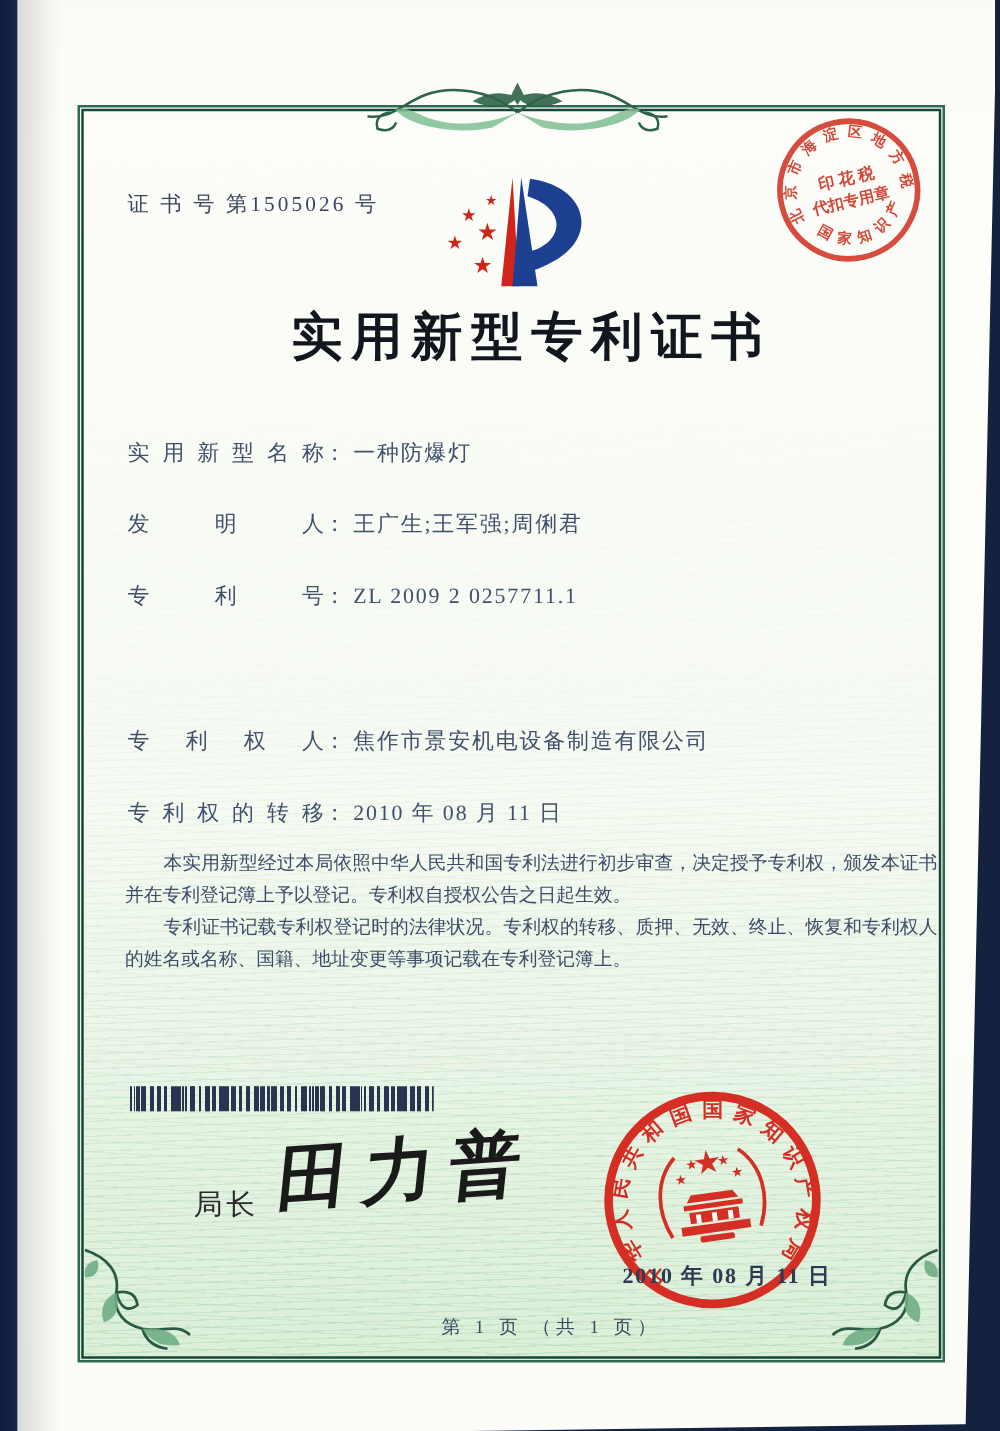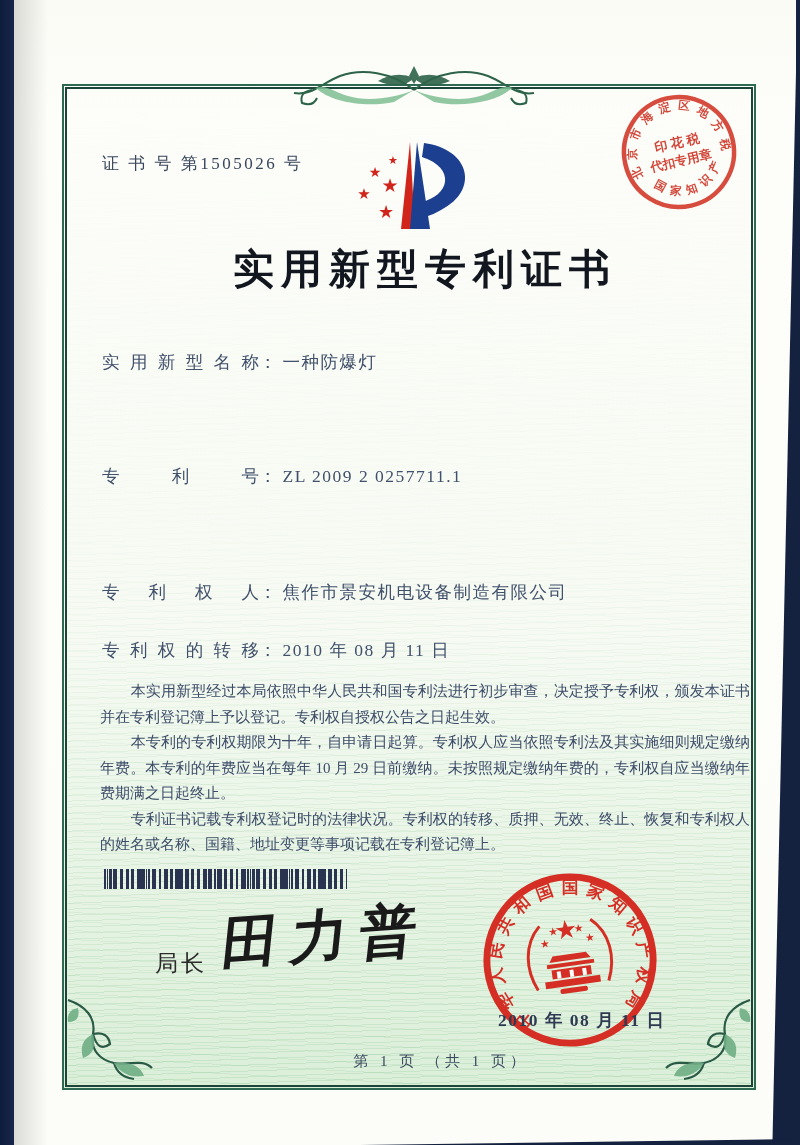--- a/index.html
+++ b/index.html
@@ -146,33 +146,35 @@
       <polygon points="73,12 66,99 86,99"></polygon>
       <path d="M80,13 C126,19 136,60 97,80 C92,83 87,85 81,87 L77,72 C106,66 112,38 78,27 Z"></path>
     </g>
   </svg>
 
   <div class="title">实用新型专利证书</div>
 
   <div class="field f1">
     <span class="f-label">实用新型名称</span><span class="f-colon">：</span><span class="f-value">一种防爆灯</span>
   </div>
+  <div class="field f2">
+    <span class="f-label">发明人</span><span class="f-colon">：</span><span class="f-value">王广生;王军强;周俐君</span>
+  </div>
   <div class="field f3">
     <span class="f-label">专利号</span><span class="f-colon">：</span><span class="f-value">ZL 2009 2 0257711.1</span>
   </div>
   <div class="field f5">
     <span class="f-label">专利权人</span><span class="f-colon">：</span><span class="f-value">焦作市景安机电设备制造有限公司</span>
   </div>
   <div class="field f6">
     <span class="f-label">专利权的转移</span><span class="f-colon">：</span><span class="f-value">2010 年 08 月 11 日</span>
   </div>
 
   <div class="body-text">
     <p>本实用新型经过本局依照中华人民共和国专利法进行初步审查，决定授予专利权，颁发本证书并在专利登记簿上予以登记。专利权自授权公告之日起生效。</p>
-    <p>本专利的专利权期限为十年，自申请日起算。专利权人应当依照专利法及其实施细则规定缴纳年费。本专利的年费应当在每年 10 月 29 日前缴纳。未按照规定缴纳年费的，专利权自应当缴纳年费期满之日起终止。</p>
     <p>专利证书记载专利权登记时的法律状况。专利权的转移、质押、无效、终止、恢复和专利权人的姓名或名称、国籍、地址变更等事项记载在专利登记簿上。</p>
   </div>
 
   <div class="barcode"></div>
 
   <div class="sig-role">局长</div>
   <div class="sig-name">田力普</div>
 
   <svg class="seal" viewBox="-95 -95 190 190">
     <circle r="84" fill="none" stroke="#d5281e" stroke-width="7"></circle>

